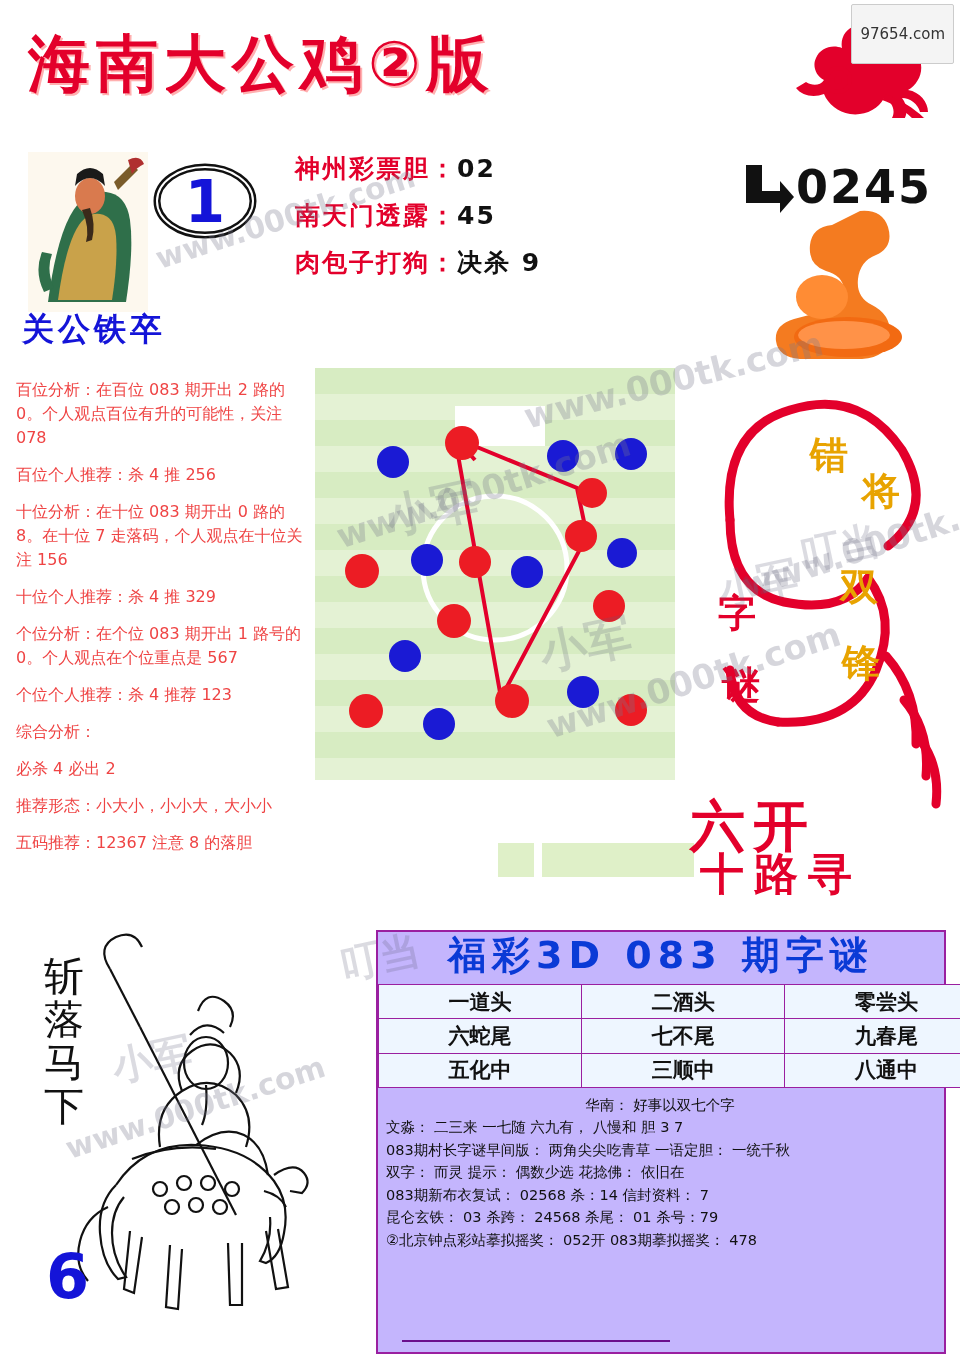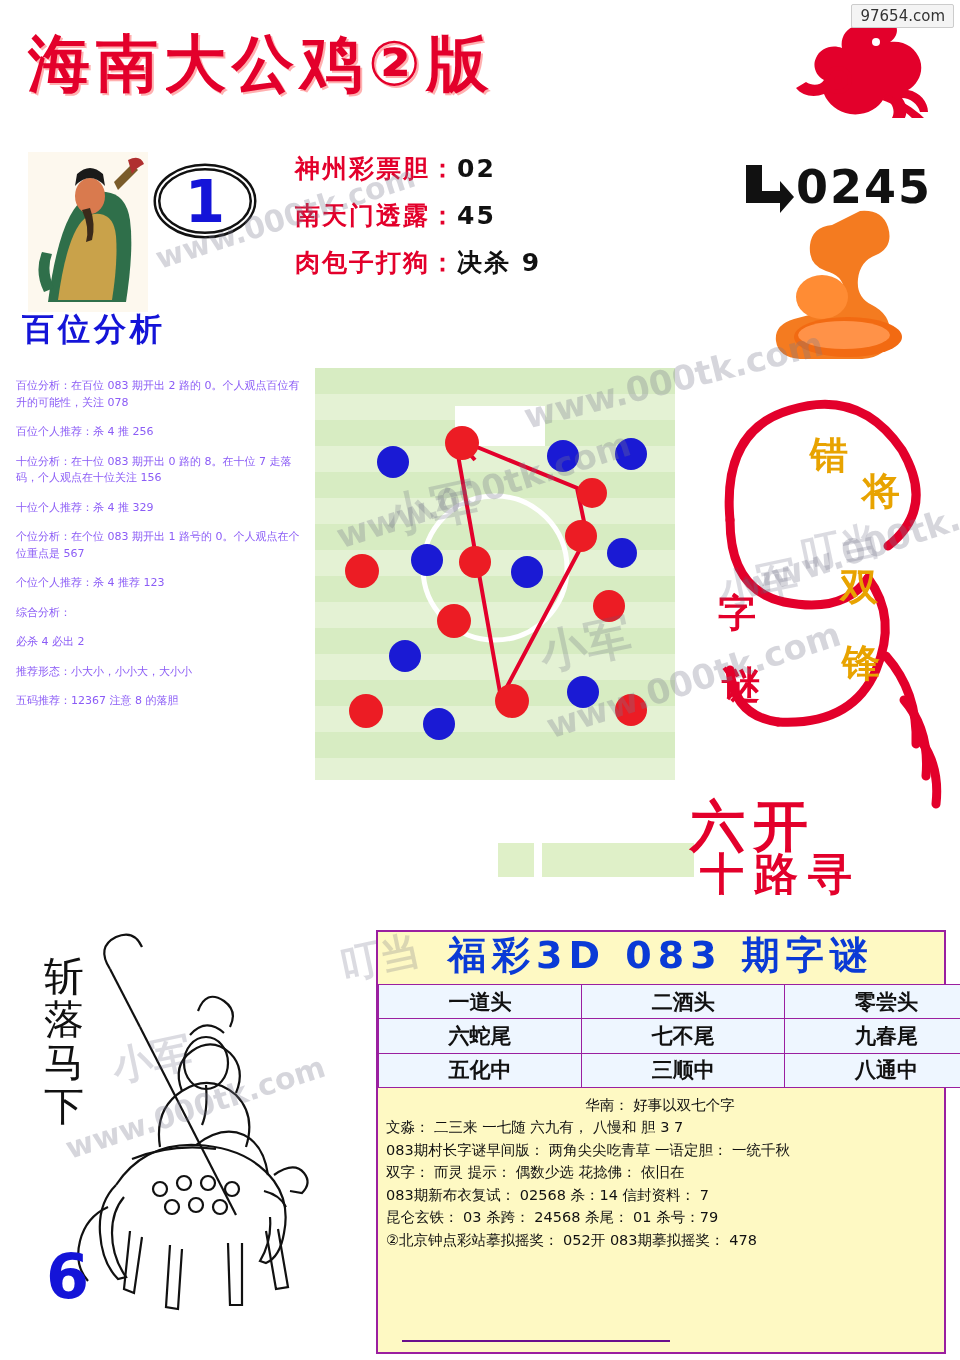--- a/index.html
+++ b/index.html
@@ -23,21 +23,21 @@
   #banner{left:0;top:0;width:960px;height:120px;}
   #title-main{
     left:28px;top:22px;
     font-size:62px;font-weight:bold;color:#e3002b;
     letter-spacing:6px;
     font-family:"DejaVu Sans","Liberation Sans",sans-serif;
     text-shadow:2px 2px 0 #ffb0b0;
   }
   #corner-tag{
     right:6px;top:4px;background:#f4f4f4;border:1px solid #ccc;
-    color:#333;font-size:15px;padding:2px 8px;border-radius:2px;
+    color:#333;font-size:15px;padding:20px 8px;border-radius:2px;
   }
 
   
   #rooster{right:20px;top:8px;width:230px;height:110px;}
 
   
   .hline{
     font-size:25px;font-weight:bold;color:#e3002b;white-space:nowrap;
     letter-spacing:2px;
   }
@@ -53,21 +53,21 @@
   }
 
   #issue-box{right:28px;top:160px;}
   #issue-number{
     font-size:46px;font-weight:bold;color:#111;letter-spacing:2px;
   }
 
   
   #analysis{
     left:16px;top:378px;width:292px;
-    font-size:11px;color:#8b5cf6;line-height:1.5;
+    font-size:16px;color:#ef4444;line-height:1.5;
   }
   #analysis p{margin:0 0 13px 0;}
 
   
   #pitch{
     left:315px;top:368px;width:360px;height:412px;
     background:
       repeating-linear-gradient(
         to bottom,
         #d7ecc2 0px,#d7ecc2 26px,
@@ -108,21 +108,21 @@
     left:44px;top:955px;font-size:40px;font-weight:normal;color:#111;
     line-height:1.08;width:54px;
   }
   #horse-num{
     left:46px;top:1240px;font-size:62px;font-weight:bold;color:#1414d8;
   }
 
   
   #puzzle{
     left:376px;top:930px;width:566px;height:420px;
-    border:2px solid #9a1fa0;background:#fef9c3;
+    border:2px solid #9a1fa0;background:#c4b5fd;
   }
   #puzzle-title{
     position:absolute;left:0;top:0;width:100%;height:46px;
     font-size:38px;font-weight:bold;color:#0a3ad6;letter-spacing:6px;
     text-align:center;line-height:46px;
   }
   #riddle-table{
     position:absolute;left:0;top:52px;width:636px;height:104px;
     border-collapse:collapse;background:#eef6ff;
   }
@@ -185,21 +185,21 @@
   <path d="M100 8 q12 -6 16 4 q-8 4 -12 10 z" fill="#b03030"></path>
   <path d="M14 100 q-8 20 2 40 l10 -4 q-8 -18 -2 -34 z" fill="#2f6f4a"></path>
 </svg>
 
 <svg class="abs" id="badge-number" viewBox="0 0 110 82">
   <ellipse cx="55" cy="41" rx="48" ry="34" fill="none" stroke="#111" stroke-width="7"></ellipse>
   <ellipse cx="55" cy="41" rx="48" ry="34" fill="none" stroke="#fff" stroke-width="2"></ellipse>
   <text x="55" y="62" text-anchor="middle" font-size="58" font-weight="bold" fill="#1414d8" font-family="DejaVu Sans, sans-serif">1</text>
 </svg>
 
-<div class="abs" id="guangong-label">百位分析</div>
+<div class="abs" id="guangong-label">关公铁卒</div>
 
 <div class="abs" id="issue-box">
   <div style="display:flex;align-items:center;">
     <svg width="56" height="52" viewBox="0 0 56 52">
       <path d="M6 4 h16 v26 h18 v-10 l14 16 l-14 16 v-10 h-34 z" fill="#111"></path>
     </svg>
     <span id="issue-number">0245</span>
   </div>
 </div>
 

